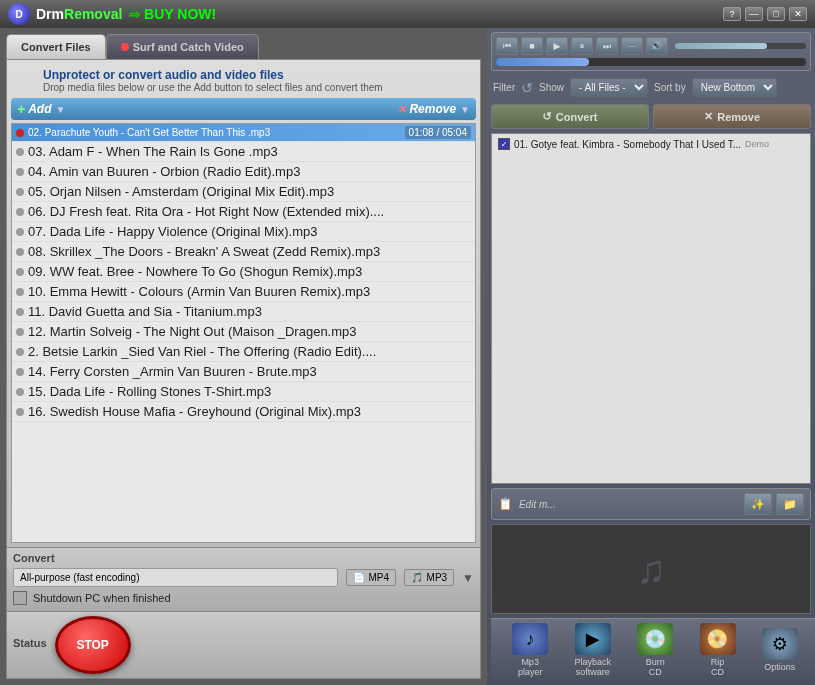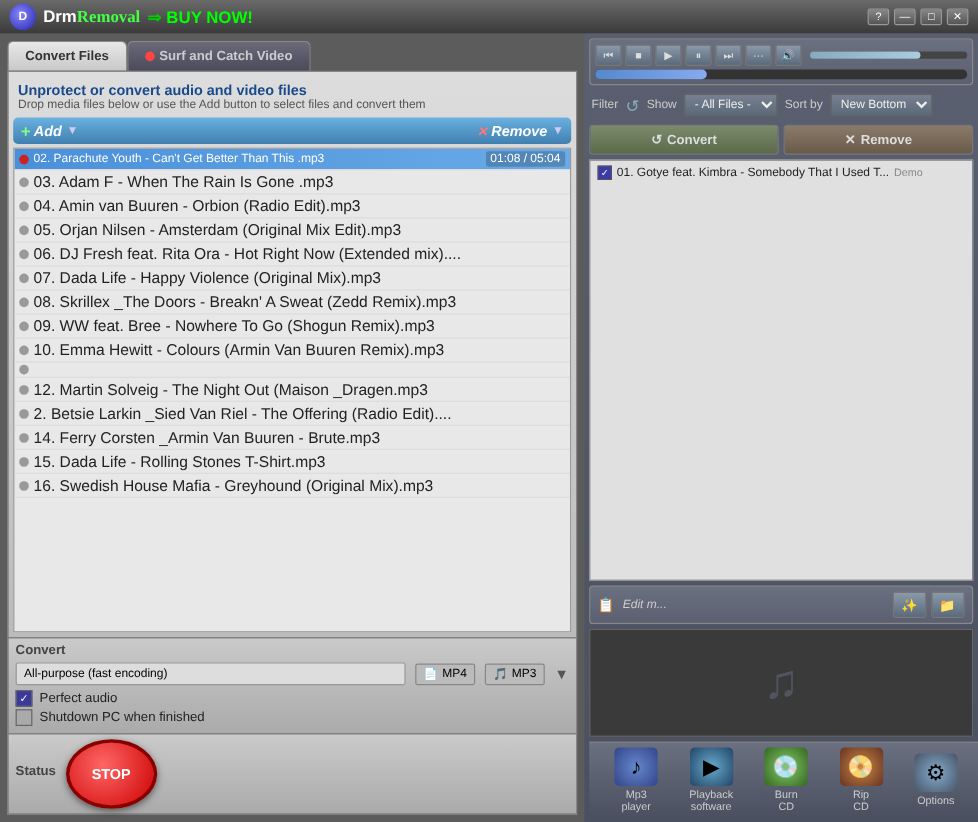--- a/index.html
+++ b/index.html
@@ -10,21 +10,21 @@
       background: linear-gradient(to bottom, #6a6a6a, #3a3a3a);
       height: 28px;
       display: flex;
       align-items: center;
       padding: 0 8px;
       justify-content: space-between;
     }
     .title-bar-left { display: flex; align-items: center; gap: 6px; }
     .title-logo { width: 22px; height: 22px; border-radius: 50%; background: radial-gradient(circle at 40% 40%, #8888ff, #2222aa); display: flex; align-items: center; justify-content: center; }
     .title-text { color: #ffffff; font-size: 14px; font-weight: bold; }
-    .title-text span { color: #44ff44; font-family: Liberation Serif, serif; }
+    .title-text span { color: #44ff44; }
     .buy-now { color: #00ff00; font-size: 14px; font-weight: bold; display: flex; align-items: center; gap: 4px; }
     .buy-now::before { content: '⇒'; color: #00cc00; }
     .title-bar-right { display: flex; gap: 4px; }
     .title-btn { width: 18px; height: 14px; background: linear-gradient(to bottom, #888, #555); border: 1px solid #999; color: #fff; font-size: 9px; display: flex; align-items: center; justify-content: center; cursor: pointer; border-radius: 2px; }
 
     
     .main-container {
       display: flex;
       height: 657px;
       background: #5a5a5a;
@@ -56,21 +56,21 @@
 
     
     .file-panel {
       background: linear-gradient(to bottom, #ddd, #bbb);
       border: 1px solid #888;
       flex: 1;
       display: flex;
       flex-direction: column;
       padding: 4px;
     }
-    .file-panel-header { padding: 4px 4px 2px 4px; }
+    .file-panel-header { padding: 4px 4px 2px 4px; margin-left: 28px; }
     .file-panel-header .title { color: #1a4a8a; font-weight: bold; font-size: 12px; }
     .file-panel-header .subtitle { color: #555; font-size: 10px; }
 
     
     .file-toolbar {
       display: flex;
       align-items: center;
       background: linear-gradient(to bottom, #6ab0e0, #4080b0);
       border-radius: 4px;
       padding: 3px 6px;
@@ -320,20 +320,21 @@
         <div class="file-item">
           <span class="file-dot-gray"></span>
           <span class="file-name">09. WW feat. Bree - Nowhere To Go (Shogun Remix).mp3</span>
         </div>
         <div class="file-item">
           <span class="file-dot-gray"></span>
           <span class="file-name">10. Emma Hewitt - Colours (Armin Van Buuren Remix).mp3</span>
         </div>
         <div class="file-item">
           <span class="file-dot-gray"></span>
+          <span class="file-name">11. David Guetta and Sia - Titanium.mp3</span>
         </div>
         <div class="file-item">
           <span class="file-dot-gray"></span>
           <span class="file-name">12. Martin Solveig - The Night Out (Maison _Dragen.mp3</span>
         </div>
         <div class="file-item">
           <span class="file-dot-gray"></span>
           <span class="file-name">2. Betsie Larkin _Sied Van Riel - The Offering (Radio Edit)....</span>
         </div>
         <div class="file-item">
@@ -357,24 +358,20 @@
         <div class="convert-preset">All-purpose (fast encoding)</div>
         <div class="format-btn">
           <span>📄</span>
           <span>MP4</span>
         </div>
         <div class="format-btn">
           <span>🎵</span>
           <span>MP3</span>
         </div>
         <span style="color:#555; font-size:12px;">▼</span>
-      </div>
-      <div class="checkbox-row">
-        <div class="cb-box checked"></div>
-        <span class="cb-label">Perfect audio</span>
       </div>
       <div class="checkbox-row">
         <div class="cb-box unchecked"></div>
         <span class="cb-label">Shutdown PC when finished</span>
       </div>
     </div>
 
     <div class="status-section">
       <div>
         <div class="convert-title">Status</div>

